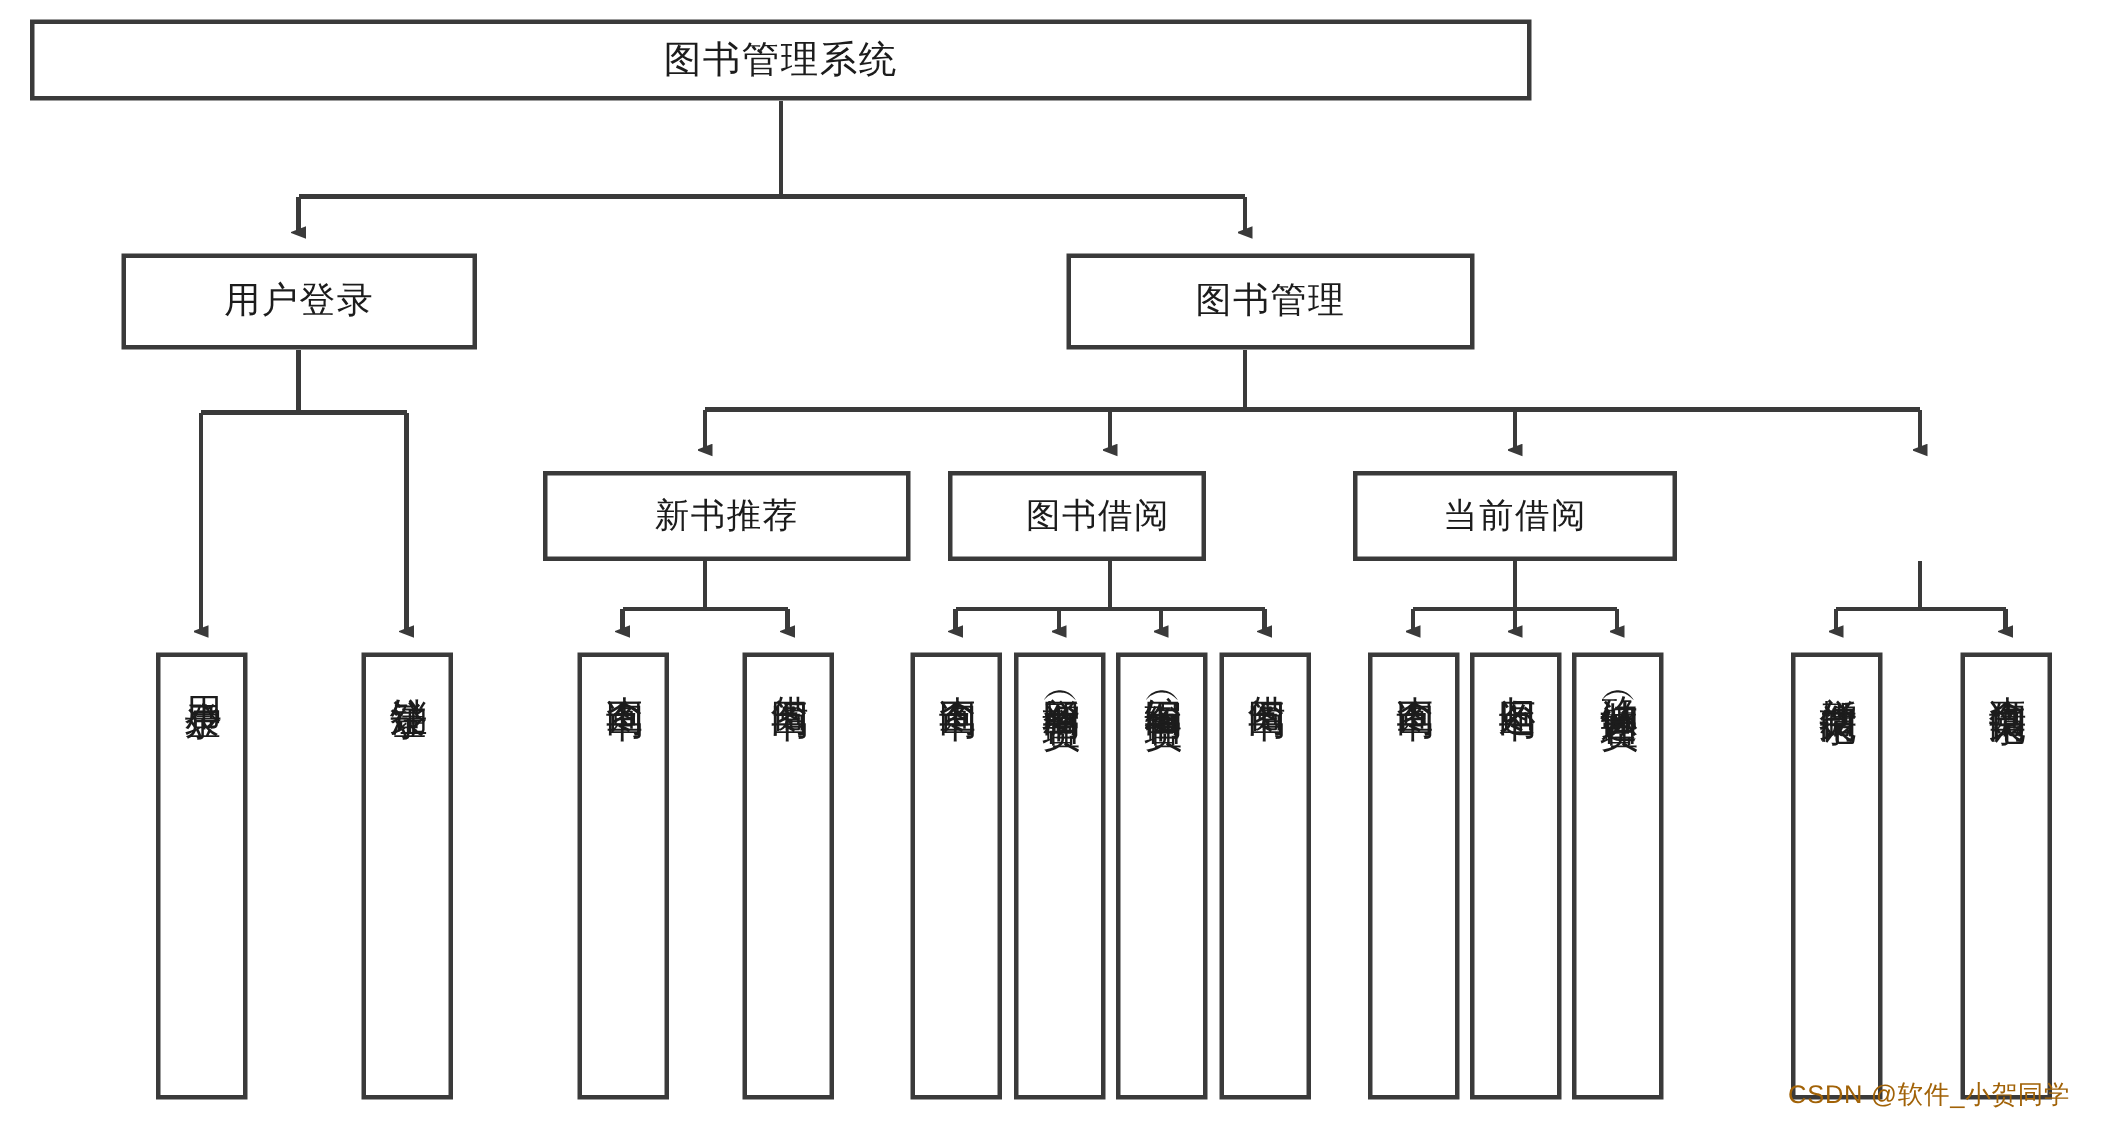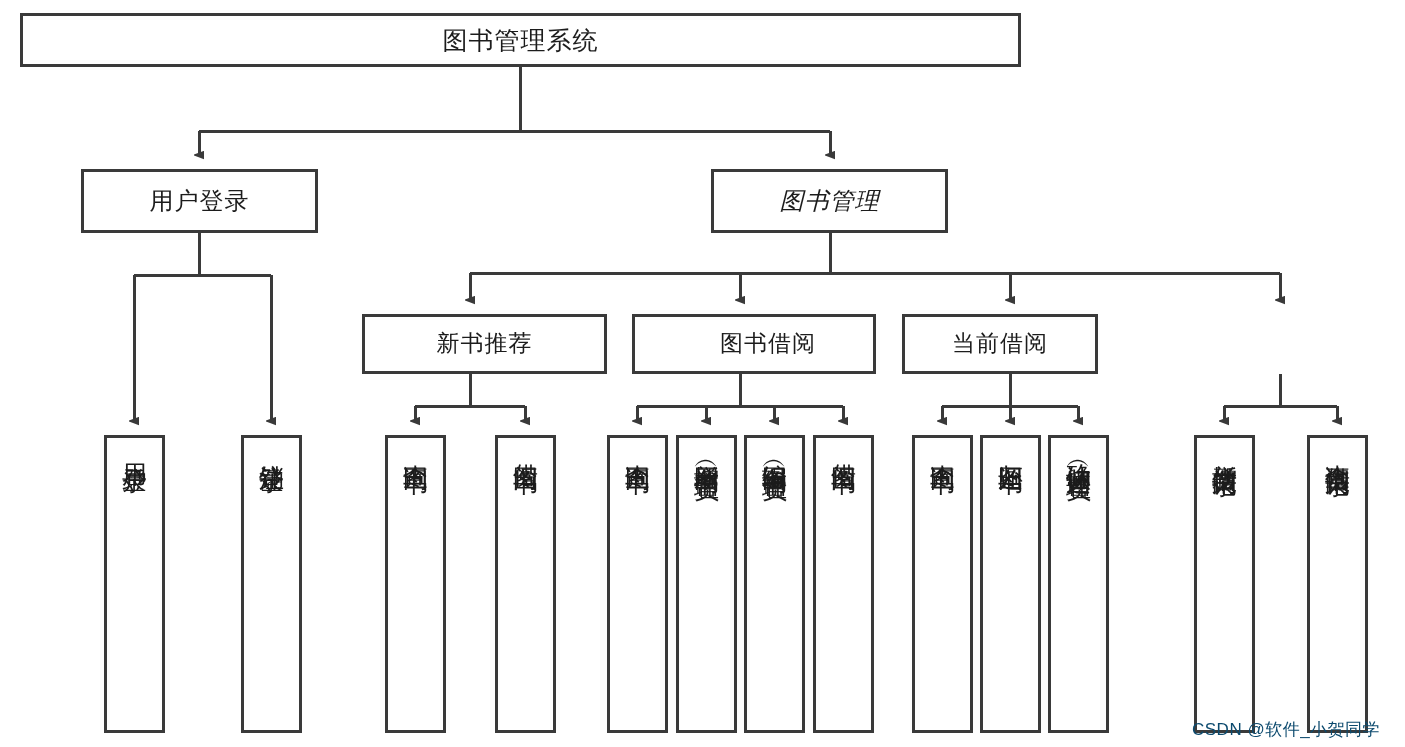--- a/index.html
+++ b/index.html
@@ -52,21 +52,21 @@
     letter-spacing: 2px;
     white-space: nowrap;
   }
   .leaf {
     align-items: flex-start;
     padding-top: 6px;
   }
   .watermark {
     position: absolute;
     font-size: 17px;
-    color: #0c4a6e;
+    color: #a16207;
     white-space: nowrap;
     letter-spacing: 0.5px;
     pointer-events: none;
   }
 </style>
 </head>
 <body>
 
 <div id="diagram-root">
 
@@ -120,31 +120,31 @@
     </g>
   </svg>
 
   <div class="node-box lvl0" style="left:20px; top:13px; width:1001px; height:54px;">
     <span class="node-label">图书管理系统</span>
   </div>
 
   <div class="node-box lvl1" style="left:81px; top:169px; width:237px; height:64px;">
     <span class="node-label">用户登录</span>
   </div>
-  <div class="node-box lvl1" style="left:711px; top:169px; width:237px; height:64px;font-style:italic;">
+  <div class="node-box lvl1" style="left:711px; top:169px; width:272px; height:64px;">
     <span class="node-label">图书管理</span>
   </div>
 
   <div class="node-box lvl2" style="left:362px; top:314px; width:245px; height:60px;">
     <span class="node-label">新书推荐</span>
   </div>
-  <div class="node-box lvl2" style="left:632px; top:314px; width:244px; height:60px;padding-left:28px;">
+  <div class="node-box lvl2" style="left:632px; top:314px; width:172px; height:60px;padding-left:28px;">
     <span class="node-label">图书借阅</span>
   </div>
-  <div class="node-box lvl2" style="left:902px; top:314px; width:196px; height:60px;">
+  <div class="node-box lvl2" style="left:902px; top:314px; width:216px; height:60px;">
     <span class="node-label">当前借阅</span>
   </div>
 
   <div class="node-box leaf" style="left:104px; top:435px; width:61px; height:298px;">
     <span class="node-label">用户登录</span>
   </div>
   <div class="node-box leaf" style="left:241px; top:435px; width:61px; height:298px;">
     <span class="node-label">注销登录</span>
   </div>
 

